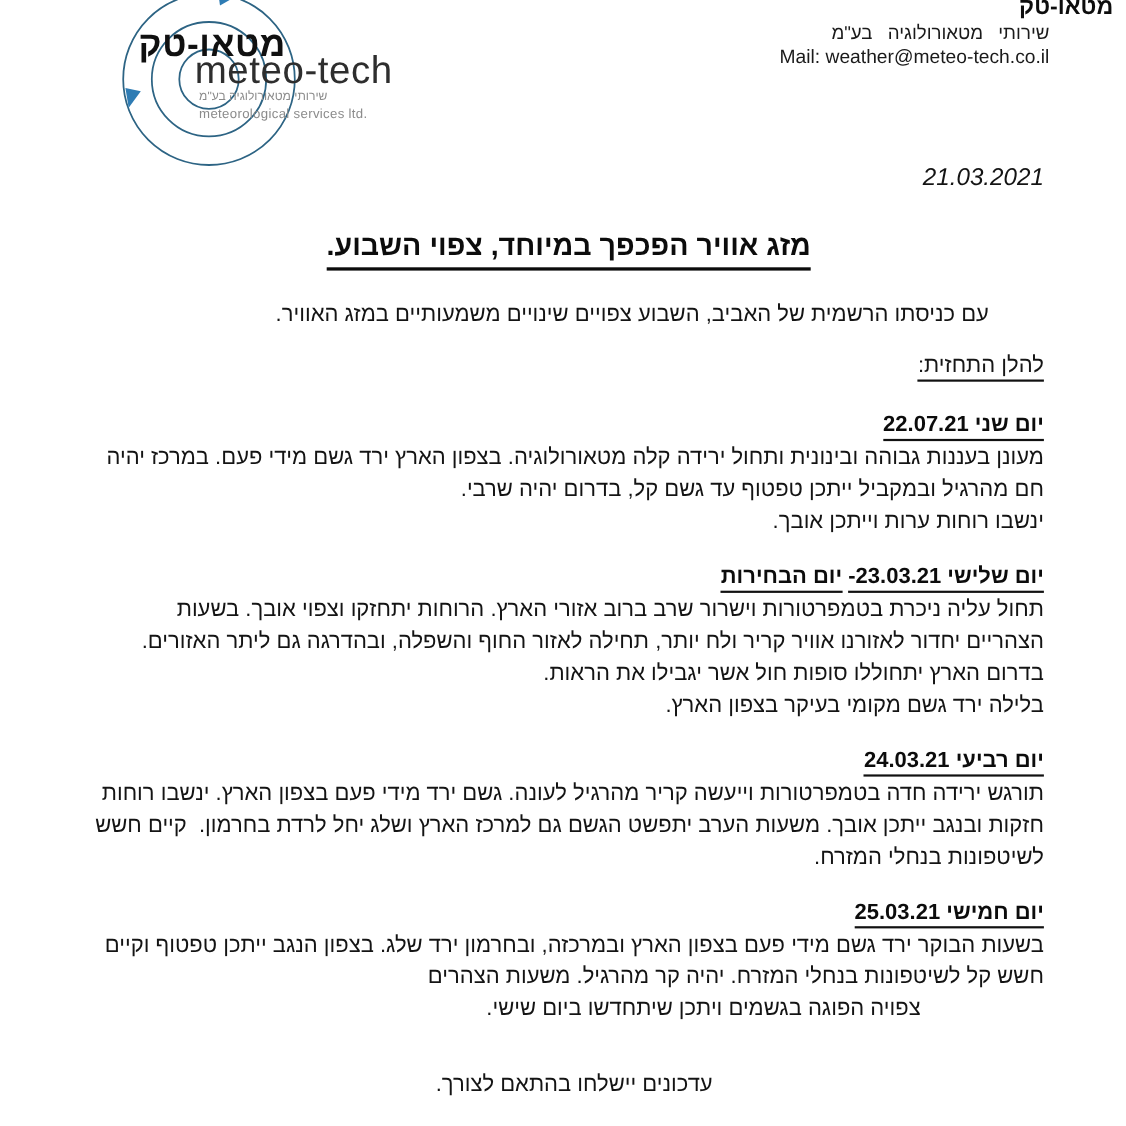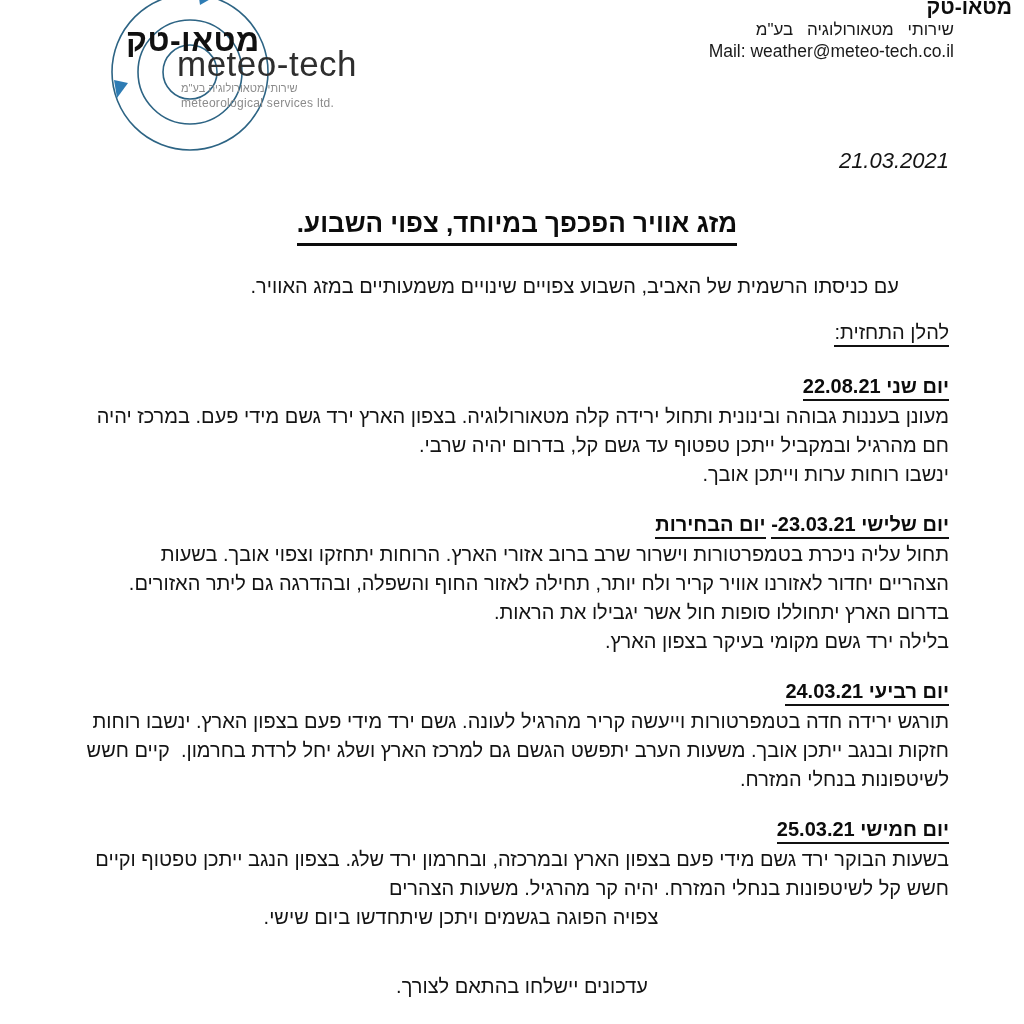--- a/index.html
+++ b/index.html
@@ -80,21 +80,21 @@
   .sec-first{margin-top:29px;}
   .sec-h{font-size:20px;font-weight:700;color:#0c0c0c;line-height:26px;}
   .sec-h .u{padding-bottom:2px;}
   .sec-b{
     font-size:20px;line-height:29px;color:#141414;
     text-align:right;white-space:pre-line;
     margin-top:3px;
   }
   .sec-last{
     font-size:20px;line-height:29px;color:#141414;
-    text-align:center;padding-left:0;
+    text-align:right;padding-left:0;
     padding-right:112px;
   }
   .footer-line{
     margin-top:40px;
     font-size:20px;line-height:29px;color:#141414;
     text-align:center;padding-left:10px;
   }
 </style>
 </head>
 <body>
@@ -130,21 +130,21 @@
     </div>
 
     <p class="intro">עם כניסתו הרשמית של האביב, השבוע צפויים שינויים משמעותיים במזג האוויר.</p>
 
     <div class="label-wrap">
       <span class="u">להלן התחזית:</span>
     </div>
 
     <section class="sec sec-first">
       <div class="sec-h">
-        <span class="u">יום שני 22.08.21</span>
+        <span class="u">יום שני 22.07.21</span>
         <span class="u"></span>
       </div>
       <div class="sec-b">מעונן בעננות גבוהה ובינונית ותחול ירידה קלה מטאורולוגיה. בצפון הארץ ירד גשם מידי פעם. במרכז יהיה חם מהרגיל ובמקביל ייתכן טפטוף עד גשם קל, בדרום יהיה שרבי.
 ינשבו רוחות ערות וייתכן אובך.</div>
     </section>
 
     <section class="sec">
       <div class="sec-h">
         <span class="u">יום שלישי 23.03.21-</span>
         <span class="u">יום הבחירות</span>

